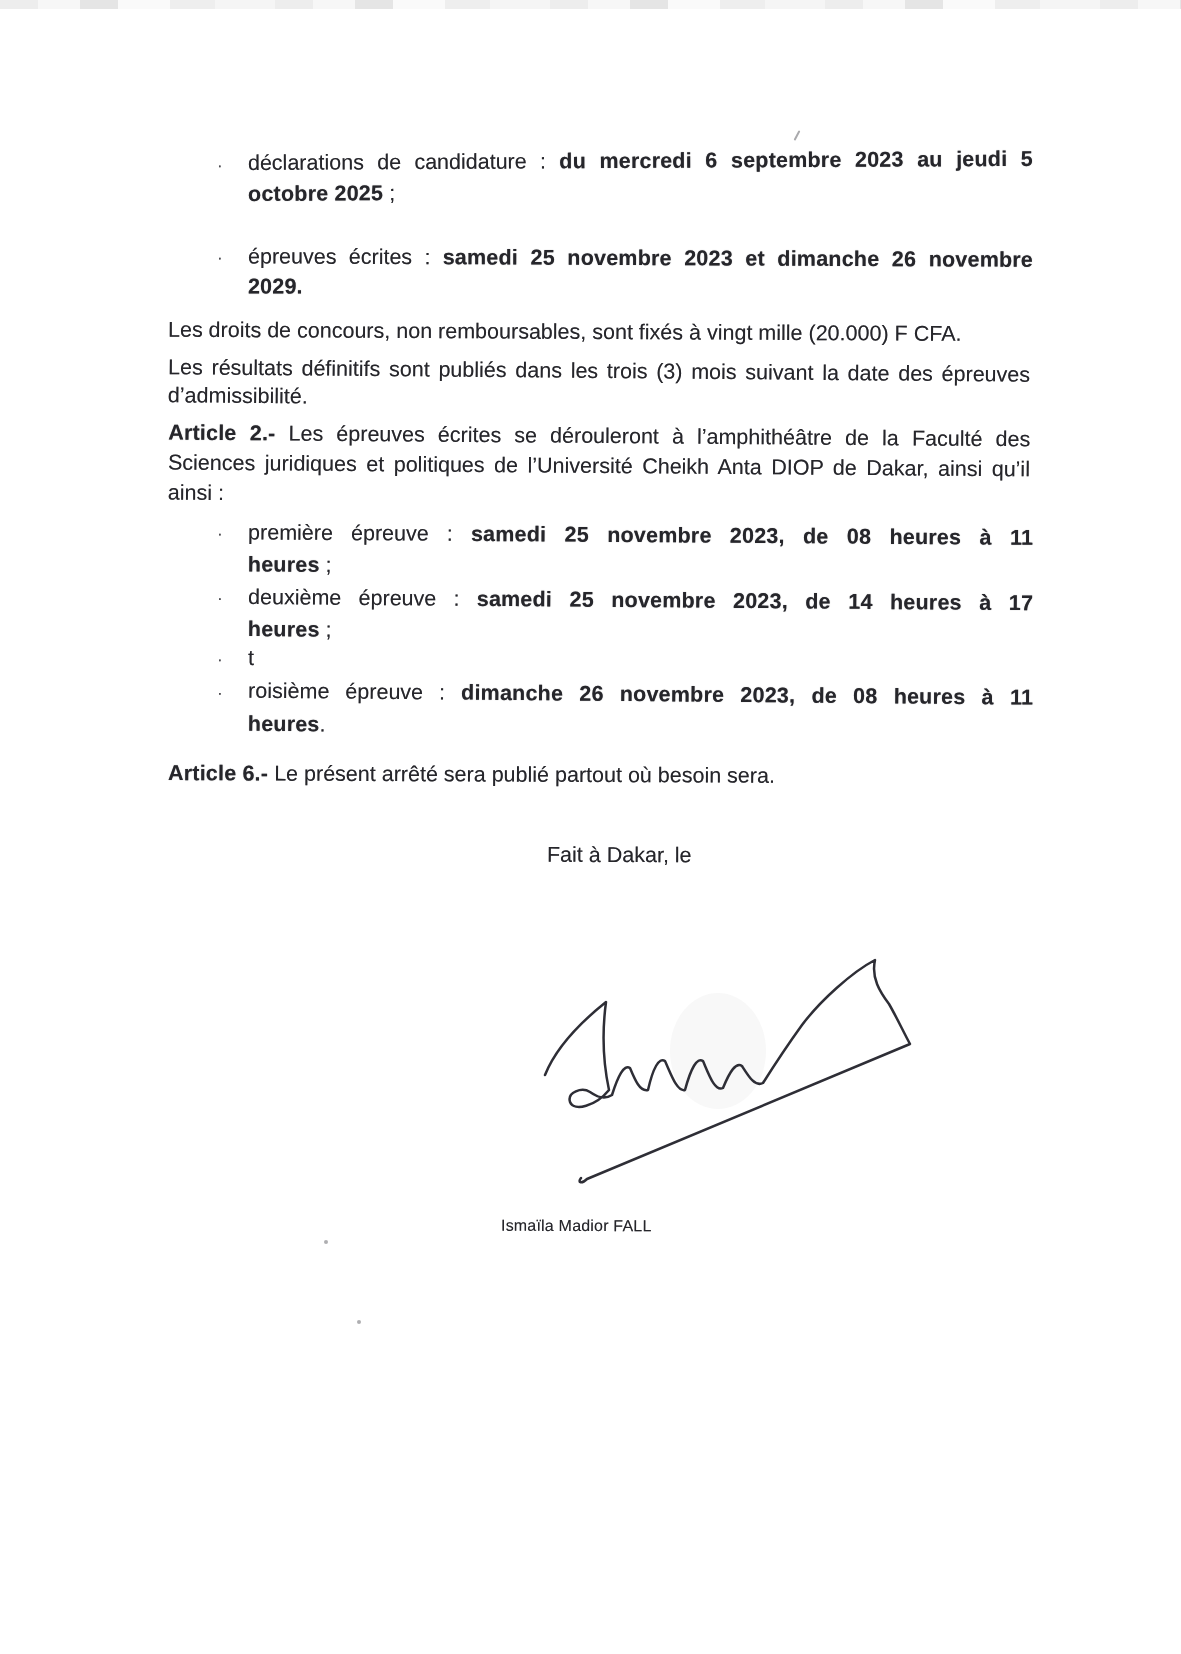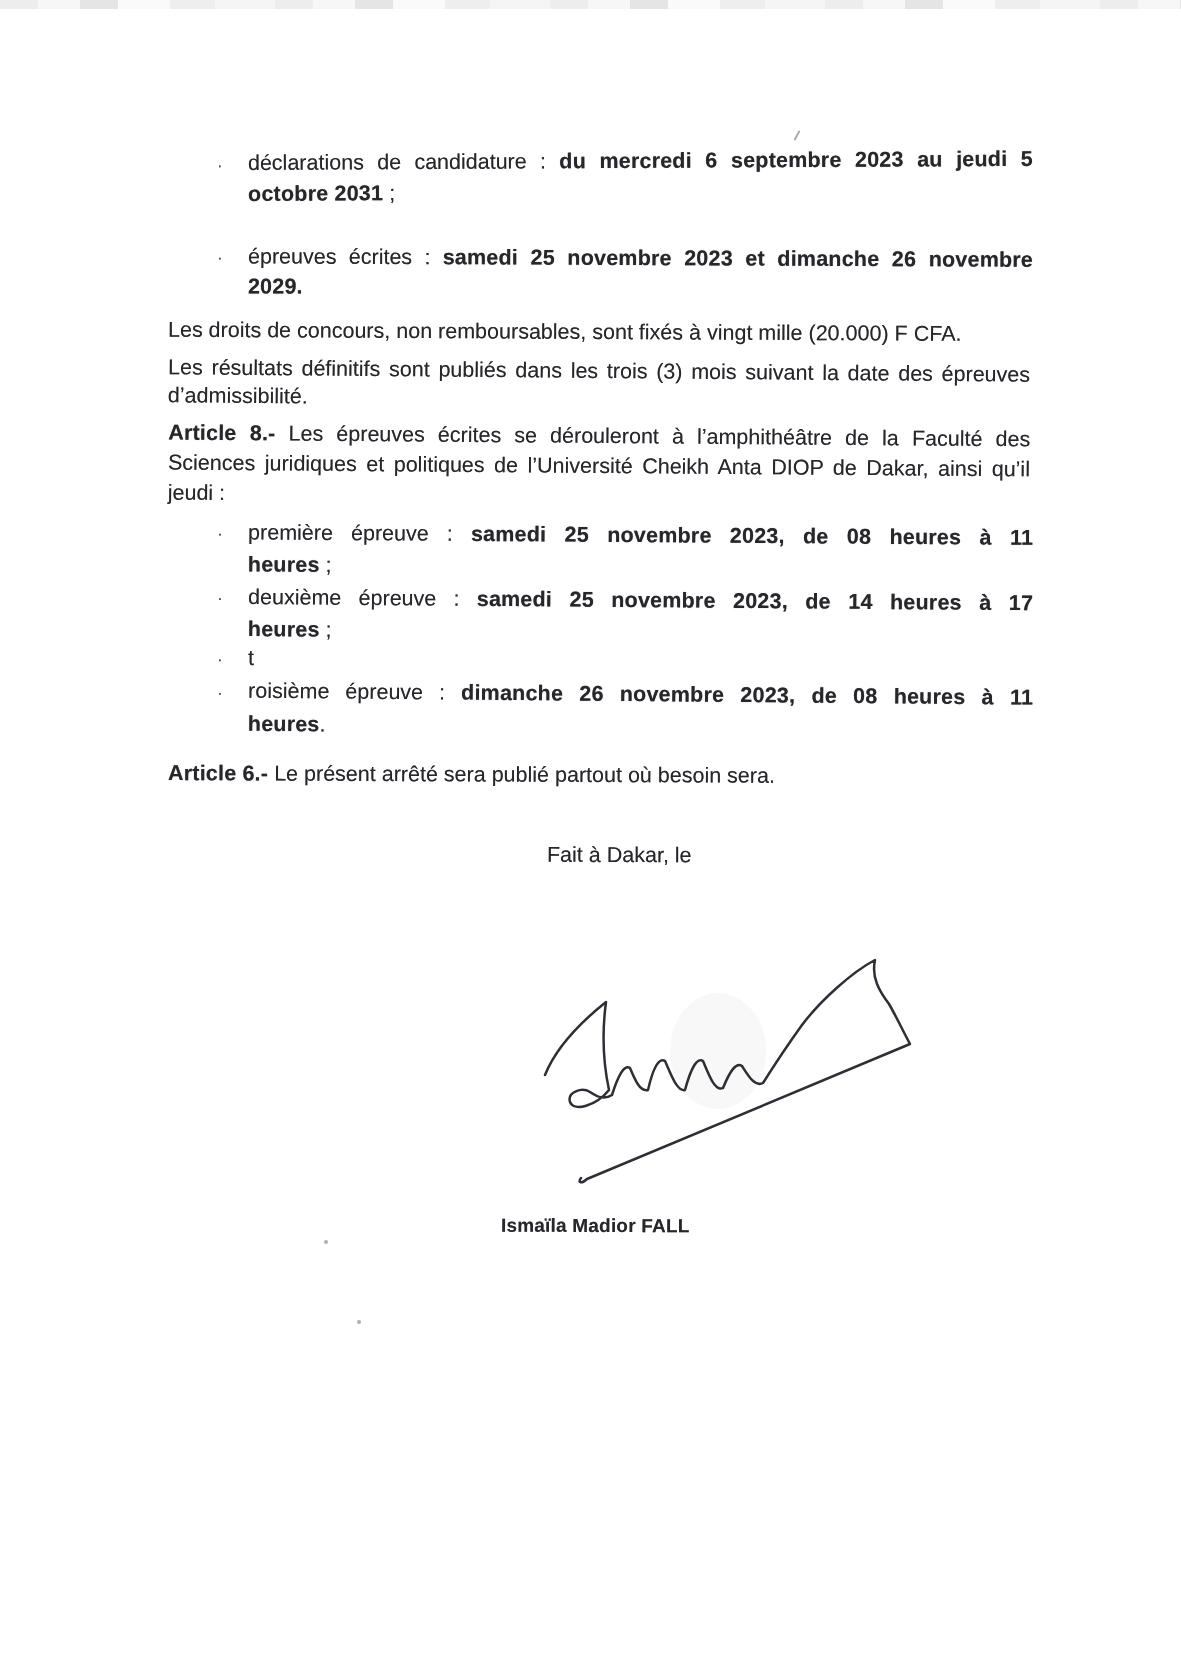--- a/index.html
+++ b/index.html
@@ -36,35 +36,35 @@
     padding-top:2px;padding-left:12px;
     box-sizing:border-box;
   }
   .btxt{flex:1;min-width:0;}
   .tick-mark{
     position:absolute;left:796px;top:130px;width:2px;height:11px;
     background:#8d8d92;transform:rotate(28deg);border-radius:1px;opacity:.75;
   }
   .speck{position:absolute;width:4px;height:4px;background:#9a9a9e;border-radius:50%;opacity:.8;}
   .sig-svg{position:absolute;left:530px;top:940px;}
-  .sig-name{font-size:19px;font-weight:bold;letter-spacing:.2px;}
+  .sig-name{font-size:16px;font-weight:normal;letter-spacing:.2px;}
 </style>
 </head>
 <body>
 
 <div class="page">
 
   <div class="scan-strip"></div>
   <div class="tick-mark"></div>
 
   <div class="blk bullet" style="left:205px;top:146px;width:828px;line-height:31px;transform:rotate(-0.3deg);">
     <span class="marker">·</span>
     <div class="btxt">
         <div class="ln jl"><span>déclarations de candidature : </span><span class="b">du mercredi 6 septembre 2023 au jeudi 5</span></div>
-        <div class="ln"><span class="b">octobre 2031</span><span> ;</span></div>
+        <div class="ln"><span class="b">octobre 2025</span><span> ;</span></div>
       </div>
   </div>
 
   <div class="blk bullet" style="left:205px;top:243px;width:828px;line-height:30px;transform:rotate(0.25deg);">
     <span class="marker">·</span>
     <div class="btxt">
         <div class="ln jl"><span>épreuves écrites : </span><span class="b">samedi 25 novembre 2023 et dimanche 26 novembre</span></div>
         <div class="ln"><span class="b">2029.</span></div>
       </div>
   </div>
@@ -72,23 +72,23 @@
   <div class="blk" style="left:168px;top:317px;width:862px;transform:rotate(0.3deg);">
       <div class="ln"><span>Les droits de concours, non remboursables, sont fixés à vingt mille (20.000) F CFA.</span></div>
     </div>
 
   <div class="blk" style="left:168px;top:357px;width:862px;line-height:28px;transform:rotate(0.5deg);">
       <div class="ln jl"><span>Les résultats définitifs sont publiés dans les trois (3) mois suivant la date des épreuves</span></div>
       <div class="ln"><span>d’admissibilité.</span></div>
     </div>
 
   <div class="blk" style="left:168px;top:421px;width:862px;line-height:30px;transform:rotate(0.45deg);">
-      <div class="ln jl"><span class="b">Article 8.-</span><span> Les épreuves écrites se dérouleront à l’amphithéâtre de la Faculté des</span></div>
+      <div class="ln jl"><span class="b">Article 2.-</span><span> Les épreuves écrites se dérouleront à l’amphithéâtre de la Faculté des</span></div>
       <div class="ln jl"><span>Sciences juridiques et politiques de l’Université Cheikh Anta DIOP de Dakar, ainsi qu’il</span></div>
-      <div class="ln"><span>jeudi :</span></div>
+      <div class="ln"><span>ainsi :</span></div>
     </div>
 
   <div class="blk bullet" style="left:205px;top:519px;width:828px;line-height:32px;transform:rotate(0.4deg);">
     <span class="marker">·</span>
     <div class="btxt">
         <div class="ln jl"><span>première épreuve : </span><span class="b">samedi 25 novembre 2023, de 08 heures à 11</span></div>
         <div class="ln"><span class="b">heures</span><span> ;</span></div>
       </div>
   </div>
 

